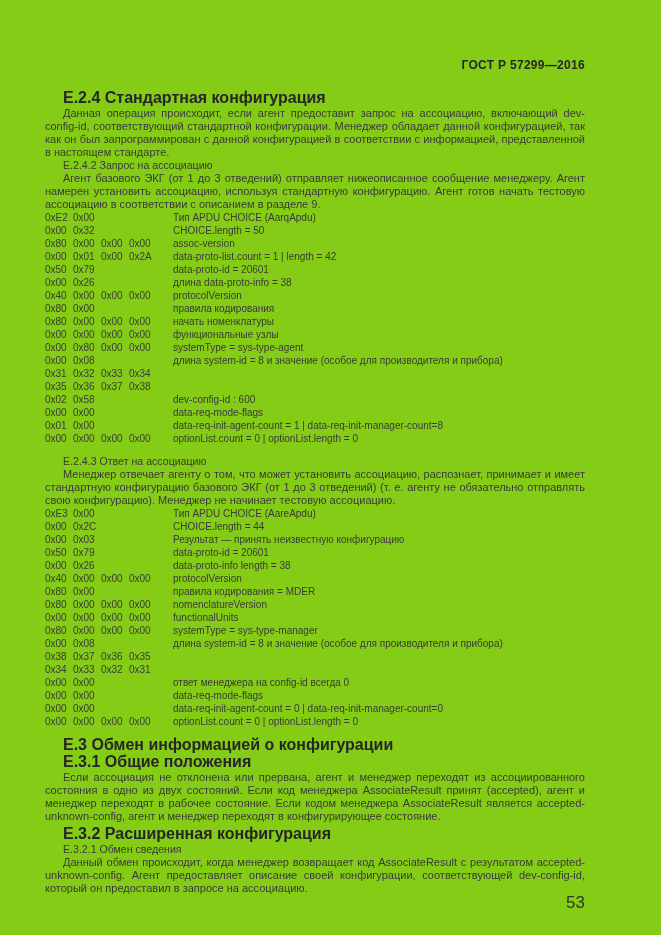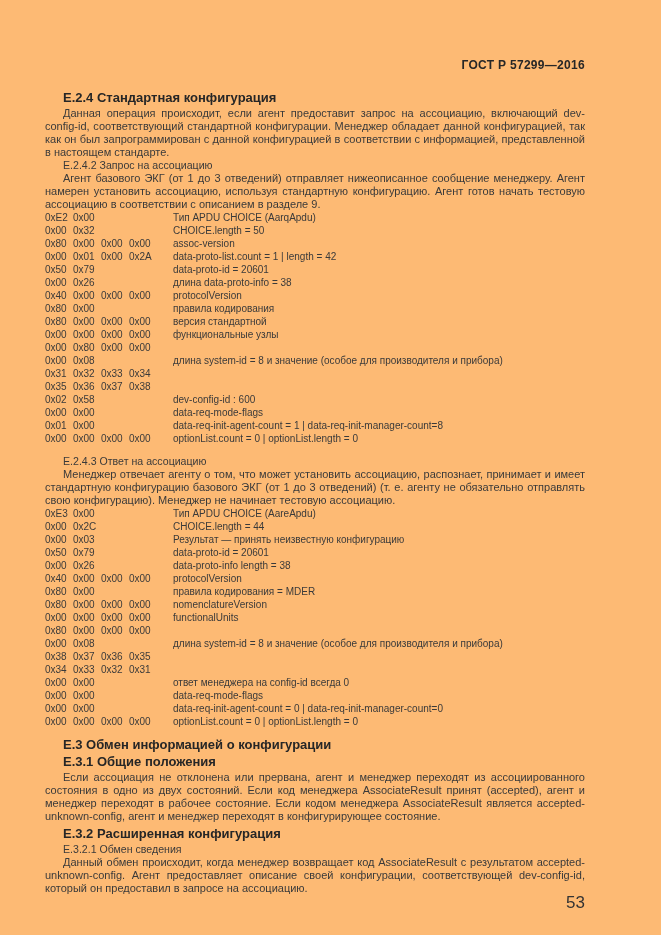--- a/index.html
+++ b/index.html
@@ -7,35 +7,35 @@
   body {
     width: 661px; height: 935px;
     font-family: "Liberation Sans", sans-serif;
     color: #3a3a3a;
     position: relative;
     overflow: hidden;
   }
   .page {
     width: 661px; height: 935px;
     padding: 0 76px 0 45px;
-    background: #fdba74;
+    background: #84cc16;
   }
   .running-header {
     padding-top: 58px;
     text-align: right;
     font-weight: bold;
     font-size: 12px;
     line-height: 14px;
     color: #272727;
     letter-spacing: 0.3px;
   }
   .content { margin-top: 19px; }
   .h {
     font-weight: bold;
-    font-size: 13px;
+    font-size: 16px;
     line-height: 13px;
     color: #262626;
     text-indent: 18px;
     margin: 4px 0 3px 0;
   }
   .sub {
     font-size: 10.6px;
     line-height: 13px;
     text-indent: 18px;
     margin: 0;
@@ -139,34 +139,35 @@
           <span class="byte">0x00</span>
           <span class="byte"></span>
           <span class="byte"></span>
           <span class="desc">правила кодирования</span>
         </div>
         <div class="hexrow">
           <span class="byte">0x80</span>
           <span class="byte">0x00</span>
           <span class="byte">0x00</span>
           <span class="byte">0x00</span>
-          <span class="desc">версия стандартной</span>
+          <span class="desc">начать номенклатуры</span>
         </div>
         <div class="hexrow">
           <span class="byte">0x00</span>
           <span class="byte">0x00</span>
           <span class="byte">0x00</span>
           <span class="byte">0x00</span>
           <span class="desc">функциональные узлы</span>
         </div>
         <div class="hexrow">
           <span class="byte">0x00</span>
           <span class="byte">0x80</span>
           <span class="byte">0x00</span>
           <span class="byte">0x00</span>
+          <span class="desc">systemType = sys-type-agent</span>
         </div>
         <div class="hexrow">
           <span class="byte">0x00</span>
           <span class="byte">0x08</span>
           <span class="byte"></span>
           <span class="byte"></span>
           <span class="desc">длина system-id = 8 и значение (особое для производителя и прибора)</span>
         </div>
         <div class="hexrow">
           <span class="byte">0x31</span>
@@ -278,20 +279,21 @@
           <span class="byte">0x00</span>
           <span class="byte">0x00</span>
           <span class="byte">0x00</span>
           <span class="desc">functionalUnits</span>
         </div>
         <div class="hexrow">
           <span class="byte">0x80</span>
           <span class="byte">0x00</span>
           <span class="byte">0x00</span>
           <span class="byte">0x00</span>
+          <span class="desc">systemType = sys-type-manager</span>
         </div>
         <div class="hexrow">
           <span class="byte">0x00</span>
           <span class="byte">0x08</span>
           <span class="byte"></span>
           <span class="byte"></span>
           <span class="desc">длина system-id = 8 и значение (особое для производителя и прибора)</span>
         </div>
         <div class="hexrow">
           <span class="byte">0x38</span>

